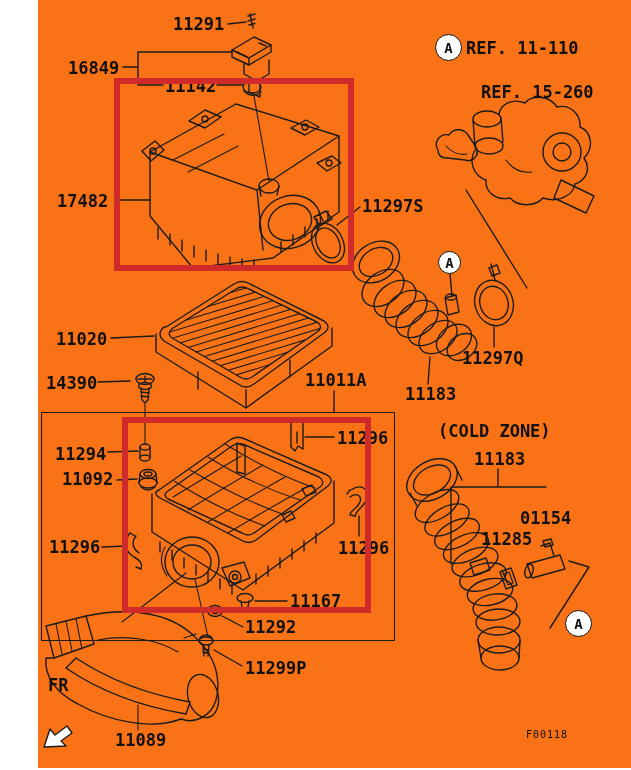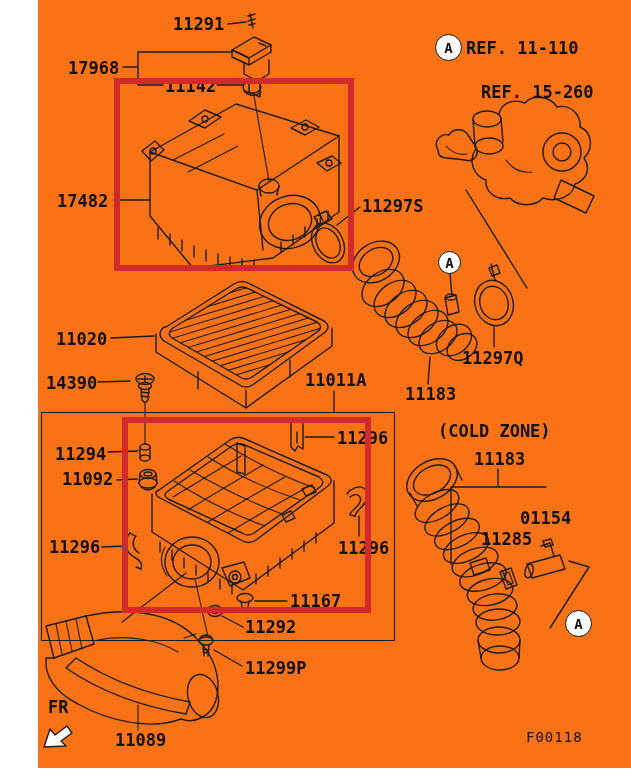--- a/index.html
+++ b/index.html
@@ -5,21 +5,21 @@
   html,body{margin:0;padding:0;background:#ffffff;}
   .stage{position:relative;width:631px;height:768px;background:#f97316;overflow:hidden;
          font-family:"DejaVu Sans Mono", monospace;margin-left:38px;}
   .stage svg{position:absolute;left:0;top:0;z-index:1;}
   .lineart path,.lineart line,.lineart ellipse,.lineart circle,.lineart rect,.lineart polyline{
     stroke:#1c1c1c;stroke-width:1.4;fill:none;stroke-linecap:round;stroke-linejoin:round;}
   .lineart .thin{stroke-width:1.1;}
   .lineart .fillw{fill:#ffffff;}
   .lbl{position:absolute;z-index:2;font-size:17px;font-weight:700;color:#111;
        white-space:pre;line-height:1;letter-spacing:0;}
-  .lbl.code{font-size:14px;font-weight:400;letter-spacing:1px;}
+  .lbl.code{font-size:10px;font-weight:400;letter-spacing:1px;}
   .callout{position:absolute;z-index:2;border:1.7px solid #111;border-radius:50%;
            display:flex;align-items:center;justify-content:center;color:#111;
            font-size:14px;font-weight:700;background:#fff;box-sizing:border-box;}
   .redbox{position:absolute;z-index:3;border:6px solid #d02a2a;box-sizing:border-box;
           pointer-events:none;}
 </style>
 </head>
 <body>
 
 <div class="stage">
@@ -258,21 +258,21 @@
       <path d="M503,546 l9,-3 l4,13 M505,541 l8,-2 l2,6 l-8,2 Z"></path>
       <path d="M531,561 L551,567 M551,567 L512,628"></path>
     </g>
 
     <g>
       <path class="fillw" d="M6,747 L12,729 L17,735 L29,726 L34,733 L23,741 L28,746 Z"></path>
     </g>
   </svg>
 
   <div class="lbl" style="left:135px;top:16px">11291</div>
-  <div class="lbl" style="left:30px;top:60px">17968</div>
+  <div class="lbl" style="left:30px;top:60px">16849</div>
   <div class="lbl" style="left:127px;top:78px">11142</div>
   <div class="lbl" style="left:19px;top:193px">17482</div>
   <div class="lbl" style="left:324px;top:198px">11297S</div>
   <div class="lbl" style="left:18px;top:331px">11020</div>
   <div class="lbl" style="left:8px;top:375px">14390</div>
   <div class="lbl" style="left:267px;top:372px">11011A</div>
   <div class="lbl" style="left:17px;top:446px">11294</div>
   <div class="lbl" style="left:24px;top:471px">11092</div>
   <div class="lbl" style="left:11px;top:539px">11296</div>
   <div class="lbl" style="left:299px;top:430px">11296</div>
@@ -284,21 +284,21 @@
   <div class="lbl" style="left:367px;top:386px">11183</div>
   <div class="lbl" style="left:424px;top:350px">11297Q</div>
   <div class="lbl" style="left:436px;top:451px">11183</div>
   <div class="lbl" style="left:482px;top:510px">01154</div>
   <div class="lbl" style="left:443px;top:531px">11285</div>
 
   <div class="lbl" style="left:428px;top:40px">REF. 11-110</div>
   <div class="lbl" style="left:443px;top:84px">REF. 15-260</div>
   <div class="lbl" style="left:400px;top:423px">(COLD ZONE)</div>
 
-  <div class="lbl" style="left:10px;top:699px">FR</div>
+  <div class="lbl" style="left:10px;top:677px">FR</div>
   <div class="lbl code" style="left:488px;top:730px">F00118</div>
 
   <div class="callout" style="left:397px;top:34px;width:27px;height:27px">A</div>
   <div class="callout" style="left:400px;top:251px;width:23px;height:23px">A</div>
   <div class="callout" style="left:527px;top:610px;width:27px;height:27px">A</div>
 
   <div class="redbox" style="left:76px;top:78px;width:240px;height:193px"></div>
   <div class="redbox" style="left:84px;top:417px;width:249px;height:196px"></div>
 
 </div>

